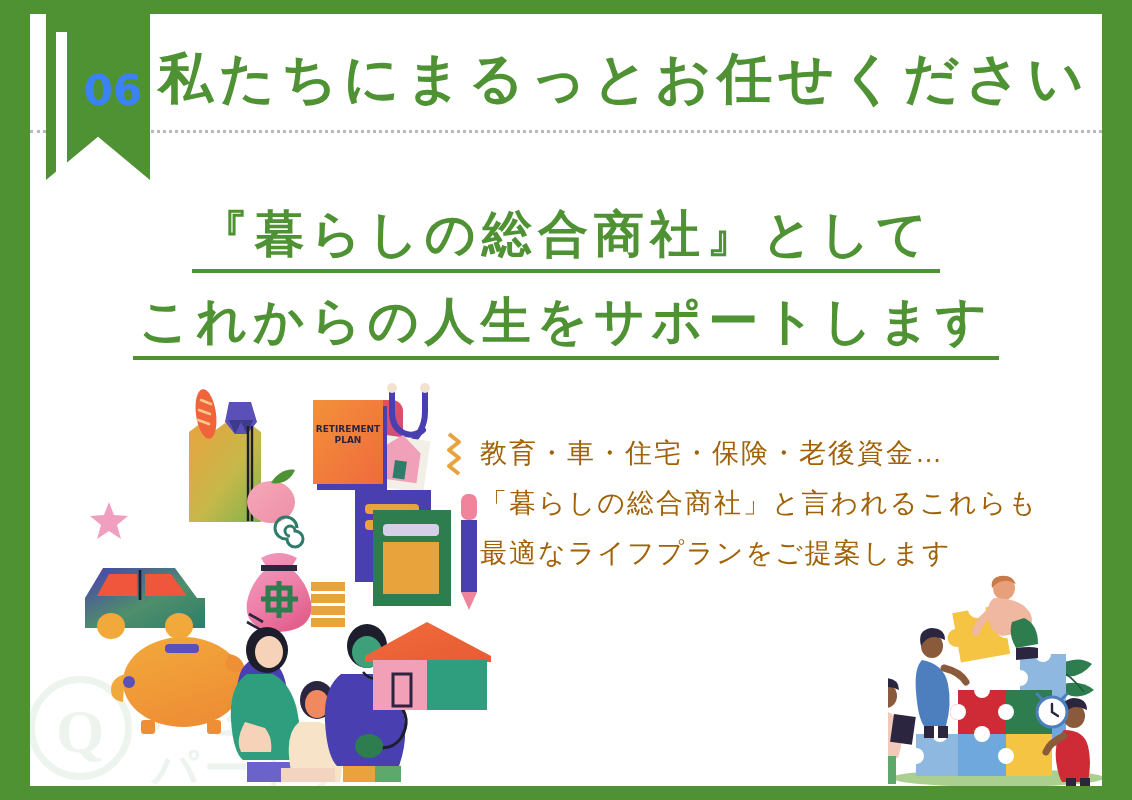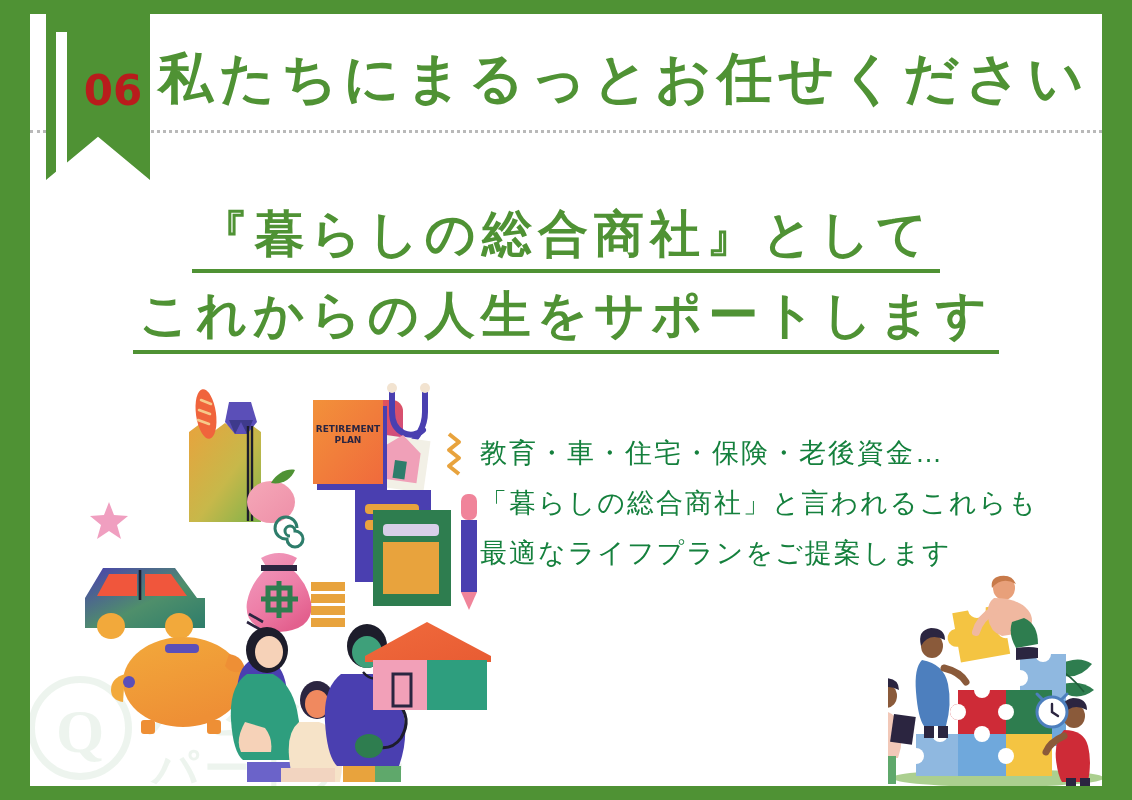--- a/index.html
+++ b/index.html
@@ -107,21 +107,21 @@
     background: #ffffff;
   }
   #ribbon .rib-num {
     position: absolute;
     left: 30px;
     top: 52px;
     width: 74px;
     text-align: center;
     font-size: 42px;
     font-weight: 700;
-    color: #b91c1c;
+    color: #3b82f6;
     letter-spacing: 0px;
     font-family: "DejaVu Sans", sans-serif;
   }
 
   #header-title {
     position: absolute;
     left: 128px;
     top: 36px;
     font-size: 55px;
     font-weight: 700;
@@ -143,32 +143,32 @@
     display: inline-block;
     font-size: 50px;
     font-weight: 700;
     color: #4F9234;
     letter-spacing: 6px;
     line-height: 1.28;
     border-bottom: 4px solid #4F9234;
     padding: 0 6px 3px 6px;
     white-space: nowrap;
   }
-  #headline .hl-row { margin-bottom: 10px; text-decoration: underline; }
+  #headline .hl-row { margin-bottom: 16px; text-decoration: underline; }
 
   
   #body-text {
     position: absolute;
     left: 450px;
     top: 414px;
     width: 600px;
   }
   #body-text .bt-line {
     font-size: 27px;
-    color: #15803d;
+    color: #a16207;
     letter-spacing: 2.0px;
     line-height: 50px;
     white-space: nowrap;
   }
 
   
   #illus {
     position: absolute;
     left: 49px;
     top: 368px;

